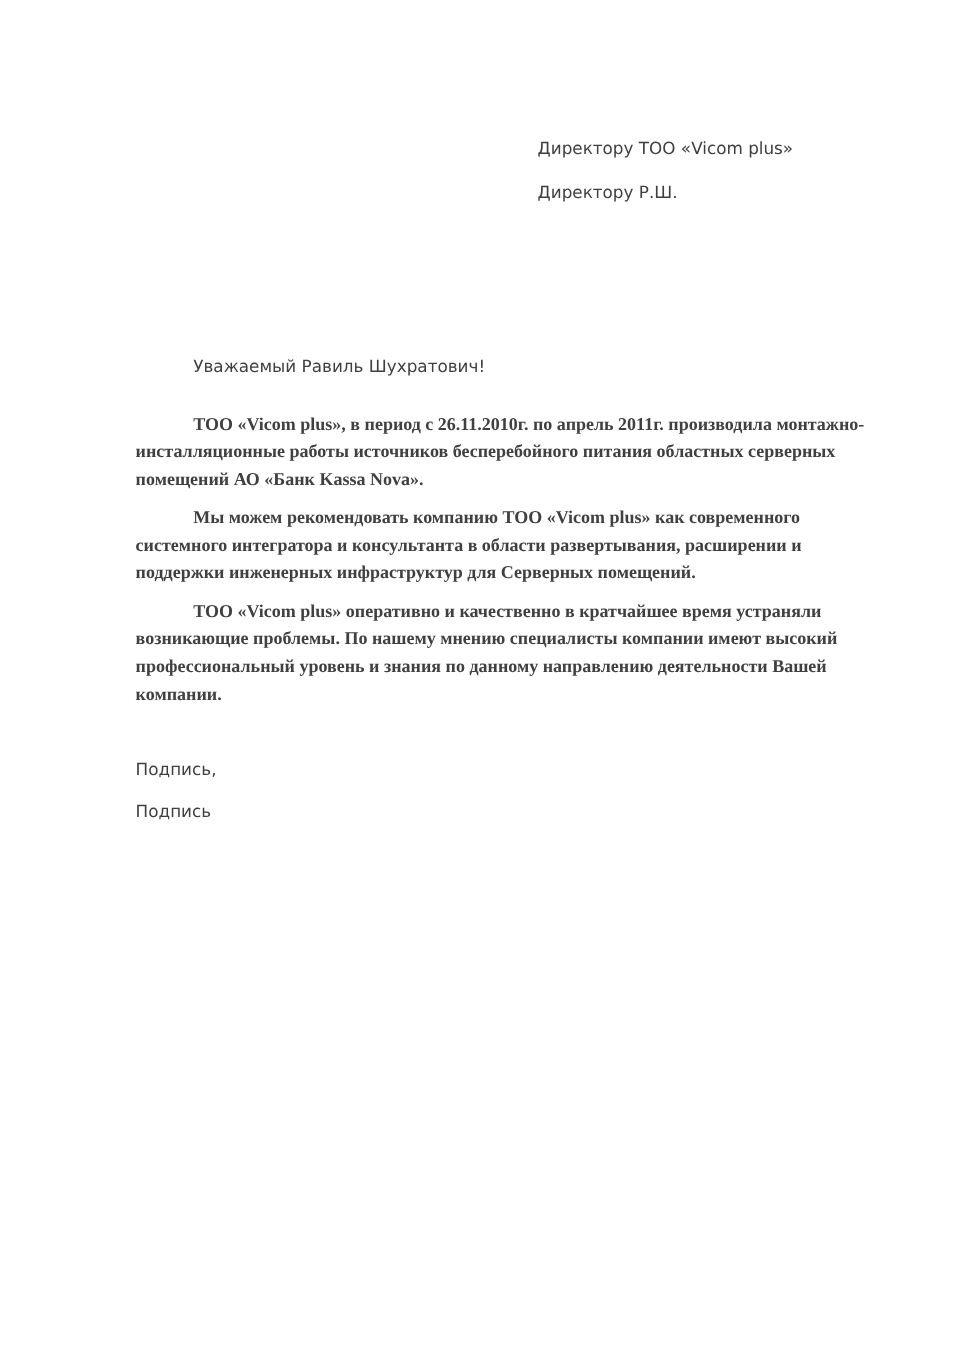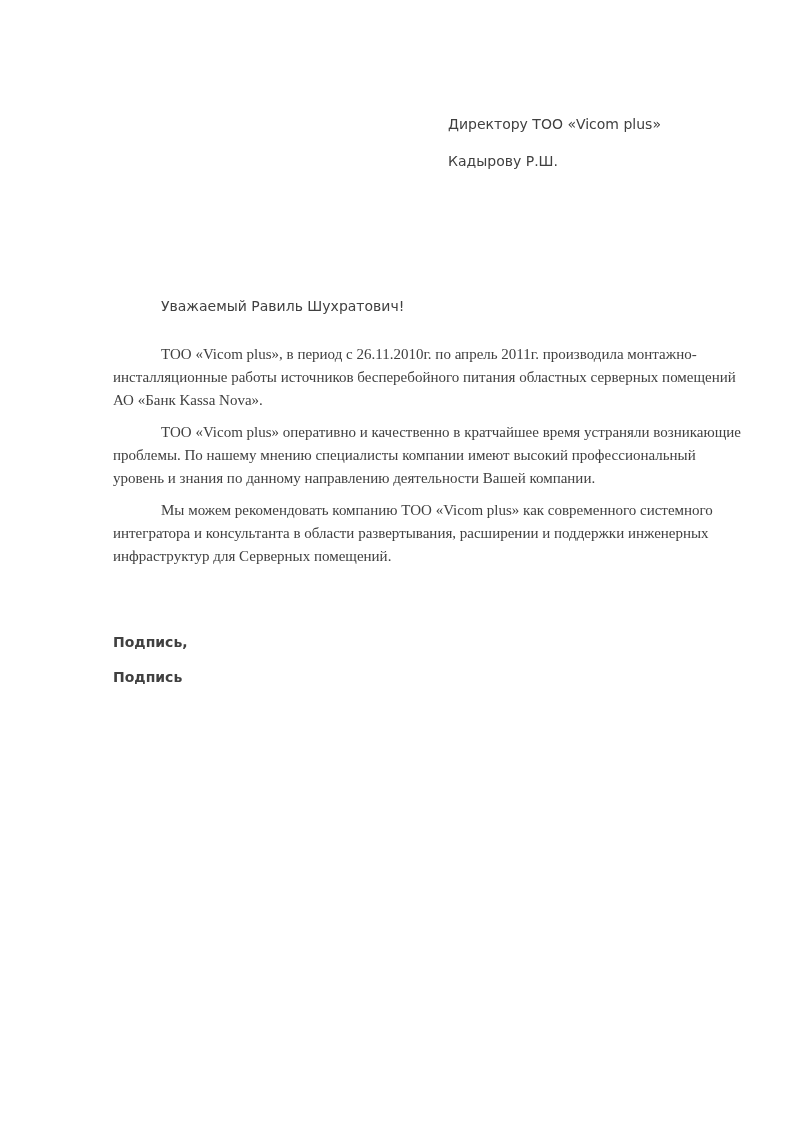--- a/index.html
+++ b/index.html
@@ -55,48 +55,48 @@
     top: 301px;
     width: 628px;
     font-family: "Liberation Serif", "DejaVu Serif", serif;
     font-size: 15px;
     line-height: 23px;
     text-align: left;
   }
   .body-text p {
     margin: 0 0 9px 0;
     text-indent: 48px;
+    font-weight: bold;
   }
   .signature {
     position: absolute;
     left: 113px;
     top: 592px;
-    font-weight: bold;
   }
   .signature p {
     margin: 0 0 18px 0;
   }
 </style>
 </head>
 <body>
 
 <div class="page">
 
   <div class="recipient sans">
     <p>Директору ТОО «Vicom plus»</p>
-    <p>Кадырову Р.Ш.</p>
+    <p>Директору Р.Ш.</p>
   </div>
 
 
   <p class="salutation sans">Уважаемый Равиль Шухратович!</p>
 
   <div class="body-text">
     <p>ТОО «Vicom plus», в период с 26.11.2010г. по апрель 2011г. производила монтажно-инсталляционные работы источников бесперебойного питания областных серверных помещений АО «Банк Kassa Nova».</p>
+    <p>Мы можем рекомендовать компанию ТОО «Vicom plus» как современного системного интегратора и консультанта в области развертывания, расширении и поддержки инженерных инфраструктур для Серверных помещений.</p>
     <p>ТОО «Vicom plus» оперативно и качественно в кратчайшее время устраняли возникающие проблемы. По нашему мнению специалисты компании имеют высокий профессиональный уровень и знания по данному направлению деятельности Вашей компании.</p>
-    <p>Мы можем рекомендовать компанию ТОО «Vicom plus» как современного системного интегратора и консультанта в области развертывания, расширении и поддержки инженерных инфраструктур для Серверных помещений.</p>
   </div>
 
   <div class="signature sans">
     <p>Подпись,</p>
     <p>Подпись</p>
   </div>
 
 </div>
 
 </body></html>

